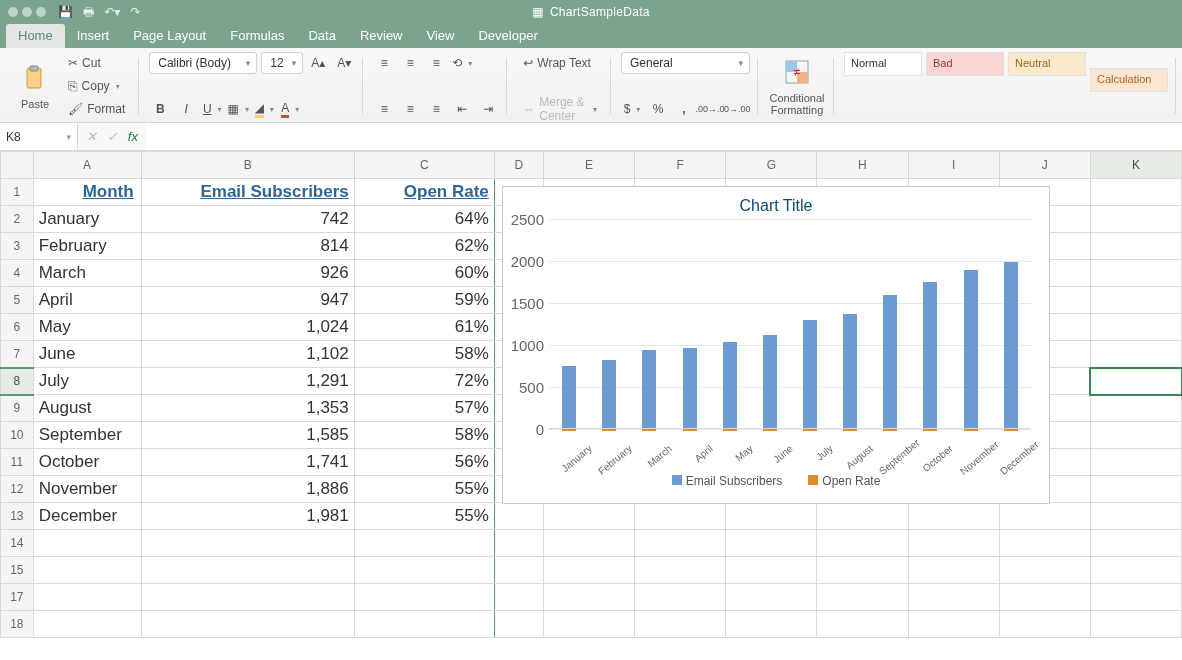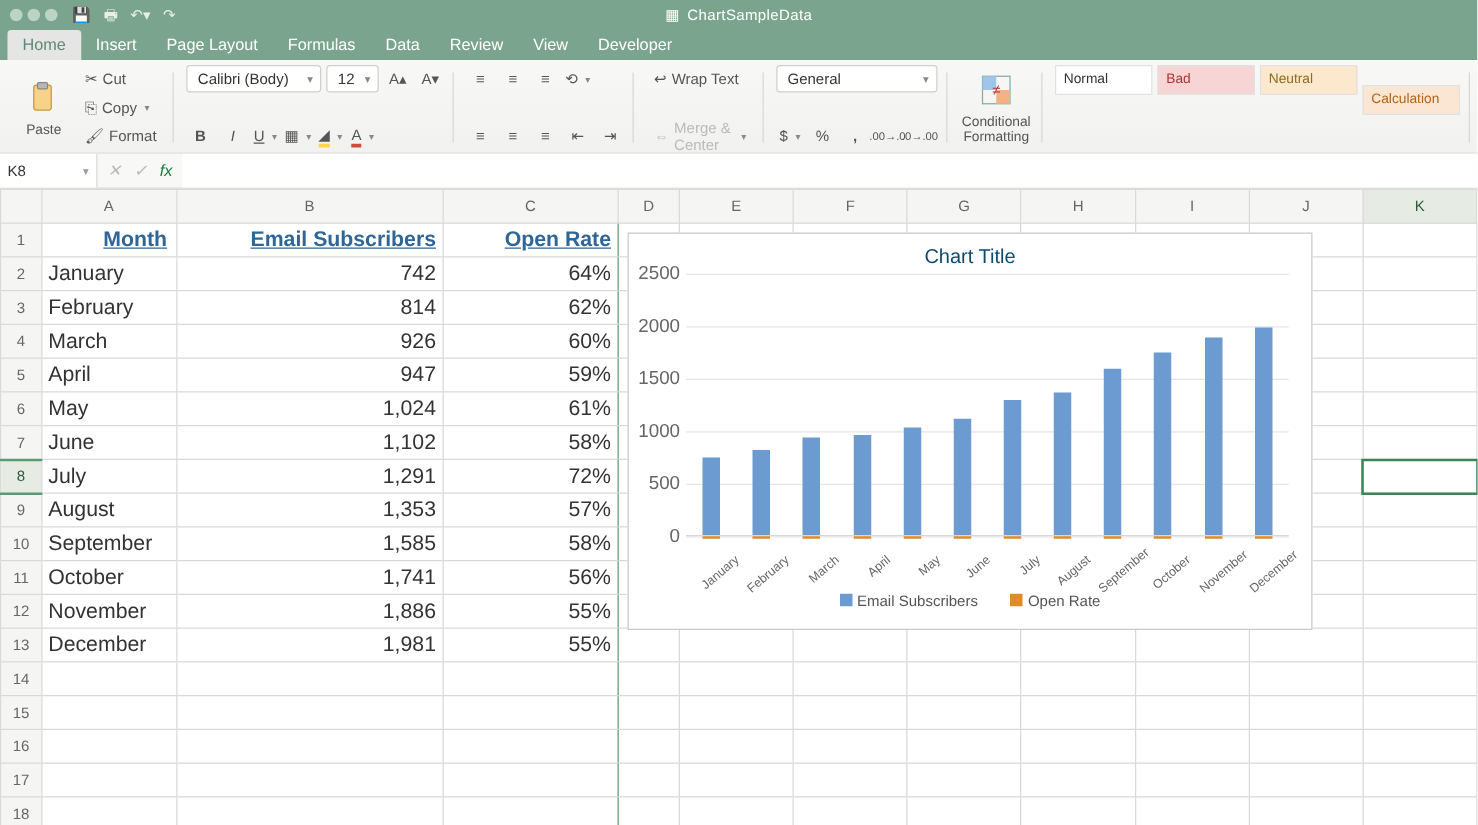--- a/index.html
+++ b/index.html
@@ -470,34 +470,20 @@
           <td></td>
           <td></td>
           <td></td>
           <td></td>
           <td></td>
           <td></td>
           <td></td>
           <td></td>
         </tr>
         <tr>
-          <th>16</th>
-          <td></td>
-          <td></td>
-          <td class="colC-right"></td>
-          <td></td>
-          <td></td>
-          <td></td>
-          <td></td>
-          <td></td>
-          <td></td>
-          <td></td>
-          <td></td>
-        </tr>
-        <tr>
           <th>17</th>
           <td></td>
           <td></td>
           <td class="colC-right"></td>
           <td></td>
           <td></td>
           <td></td>
           <td></td>
           <td></td>
           <td></td>

